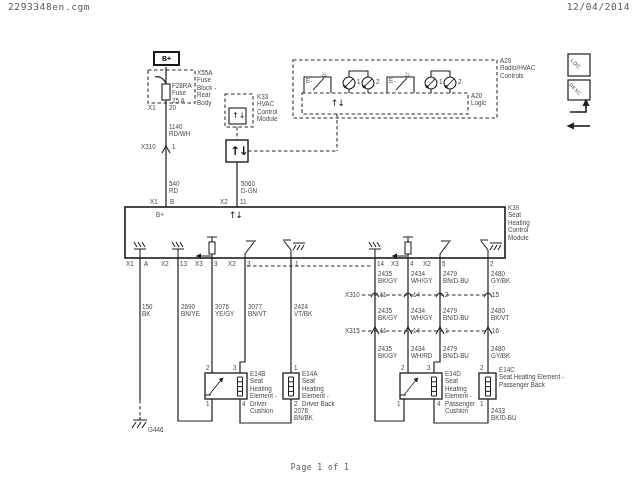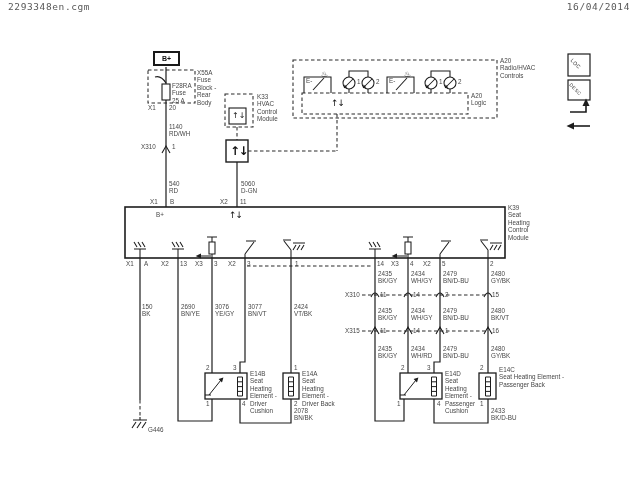--- a/index.html
+++ b/index.html
@@ -122,21 +122,22 @@
       <g stroke-width="1.6">
         <path d="M570,112 H586 V105"></path>
         <path d="M590,126 H574"></path>
         <path d="M582.5,106 L586,98.5 L589.5,106 Z" fill="#1d1d1d" stroke="none"></path>
         <path d="M574,122.5 L566.5,126 L574,129.5 Z" fill="#1d1d1d" stroke="none"></path>
       </g>
     </g>
   </svg>
 
   <span class="hdr" style="left:8px;top:2px">2293348en.cgm</span>
-  <span class="hdr" style="right:10px;top:2px">16/04/2014</span>
+  <span class="hdr" style="right:10px;top:2px">12/04/2014</span>
+  <span class="ftr">Page 1 of 1</span>
 
   <div class="bplus">
     <span>B+</span>
   </div>
   <span class="lbl" style="left:197px;top:69px">X55A
 Fuse
 Block -
 Rear
 Body</span>
   <span class="lbl" style="left:172px;top:82px">F28RA

